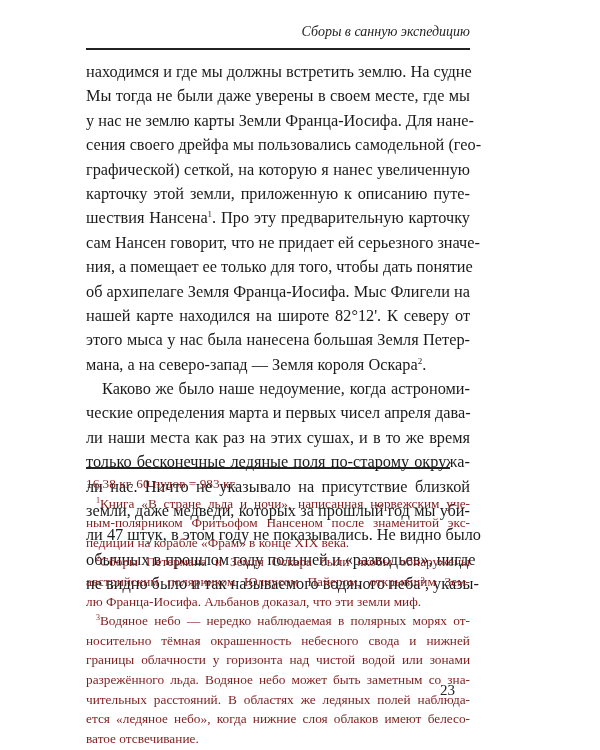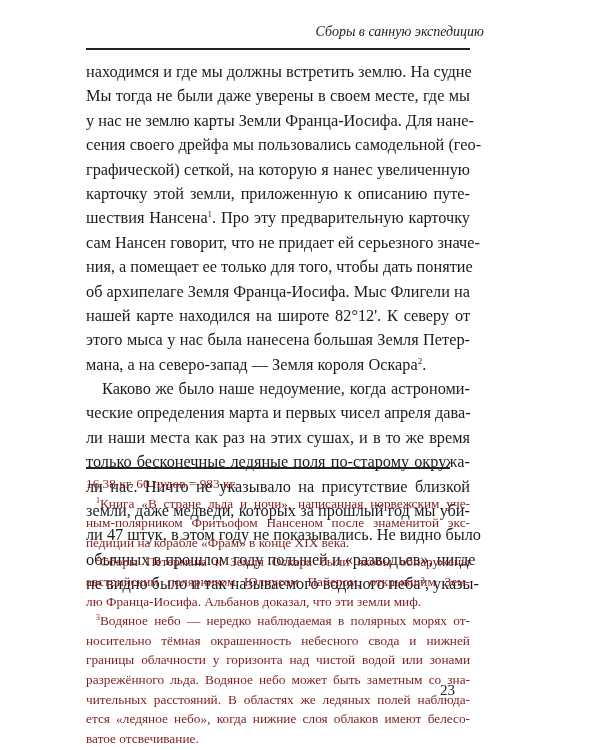--- a/index.html
+++ b/index.html
@@ -1,21 +1,21 @@
 <!DOCTYPE html>
 <html><head>
 <meta charset="utf-8">
 <style>
   html, body { margin:0; padding:0; }
   body {
     width:600px; height:750px; background:#ffffff; position:relative; overflow:hidden;
     font-family:"DejaVu Serif", "Liberation Serif", serif; color:#1a1a1a;
   }
   .running-head {
-    position:absolute; left:100px; top:24px; width:384px; text-align:right;
+    position:absolute; left:86px; top:24px; width:384px; text-align:right;
     font-family:"Liberation Serif", serif; font-style:italic; font-size:14px; color:#222;
   }
   .head-rule { position:absolute; left:86px; top:48px; width:384px; height:1.5px; background:#222; }
   .body-text {
     position:absolute; left:86px; top:60px; width:384px;
     font-family:"Liberation Serif", serif; font-size:16.3px; line-height:24.4px; color:#1a1a1a;
   }
   .body-text .line { display:block; white-space:nowrap; text-align:justify; text-align-last:justify; height:24.4px; }
   .body-text .line.last { text-align-last:left;font-family:Liberation Serif, serif; }
   .body-text .line.indent { padding-left:16px; }

